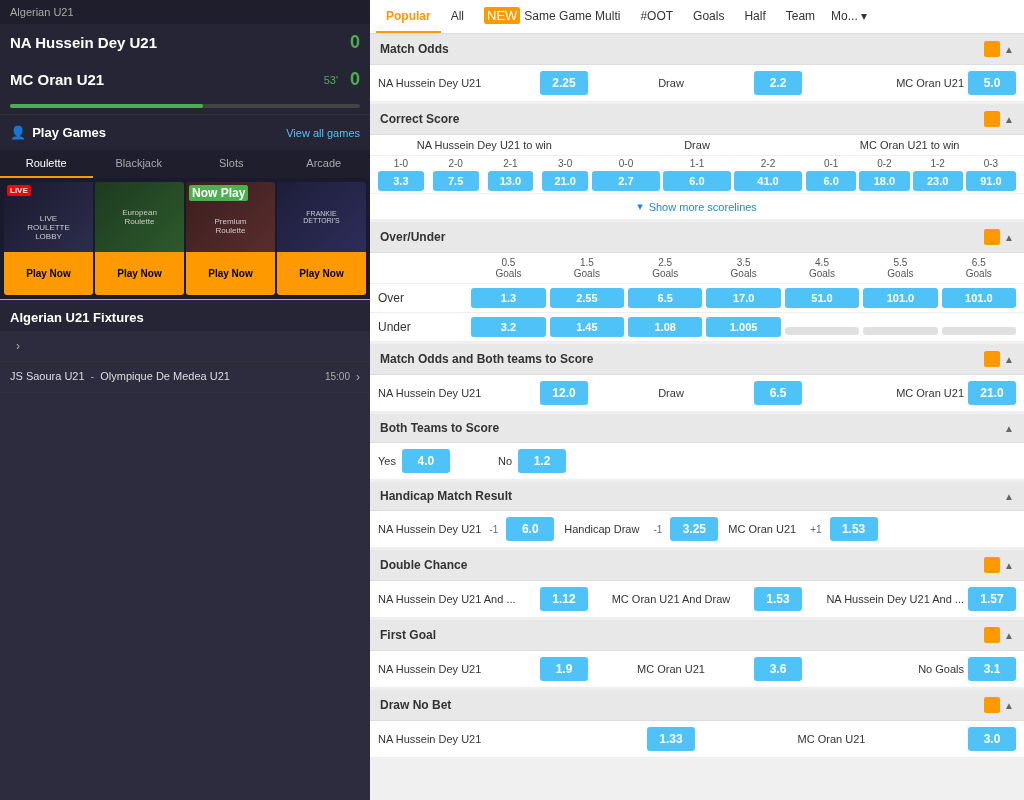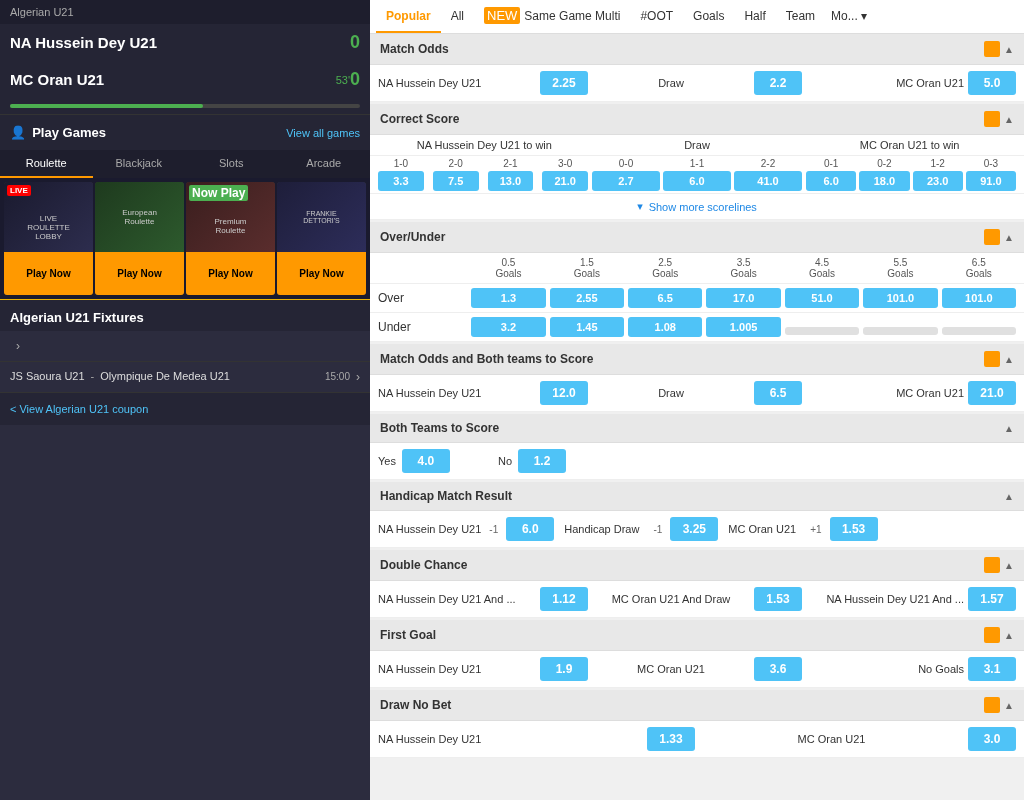--- a/index.html
+++ b/index.html
@@ -109,21 +109,21 @@
 <div class="left-panel">
 
   <div class="match-header">Algerian U21</div>
 
   <div class="team-row">
     <span class="team-name">NA Hussein Dey U21</span>
     <span class="team-score">0</span>
   </div>
   <div class="team-row" style="justify-content: space-between;">
     <span class="team-name">MC Oran U21</span>
-    <div style="display:flex;align-items:center;">
+    <div style="display:flex;gap:12px;align-items:center;">
       <span class="match-time">53'</span>
       <span class="team-score">0</span>
     </div>
   </div>
 
   <div class="score-bar-container">
     <div class="score-bar">
       <div class="score-bar-fill"></div>
     </div>
   </div>
@@ -183,21 +183,20 @@
       <div class="fixture-team-line">
         <span>JS Saoura U21</span>
         <span class="fixture-separator"> - </span>
         <span>Olympique De Medea U21</span>
         <span class="fixture-time">15:00</span>
       </div>
     </div>
     <span class="fixture-arrow">›</span>
   </div>
 
-  <div class="view-coupon">&lt; View Algerian U21 coupon</div>
 </div>
 
 <div class="right-panel">
 
   <div class="bet-tabs">
     <div class="bet-tab active">Popular</div>
     <div class="bet-tab">All</div>
     <div class="bet-tab">
       <span class="new-tag">NEW</span>Same Game Multi
     </div>

